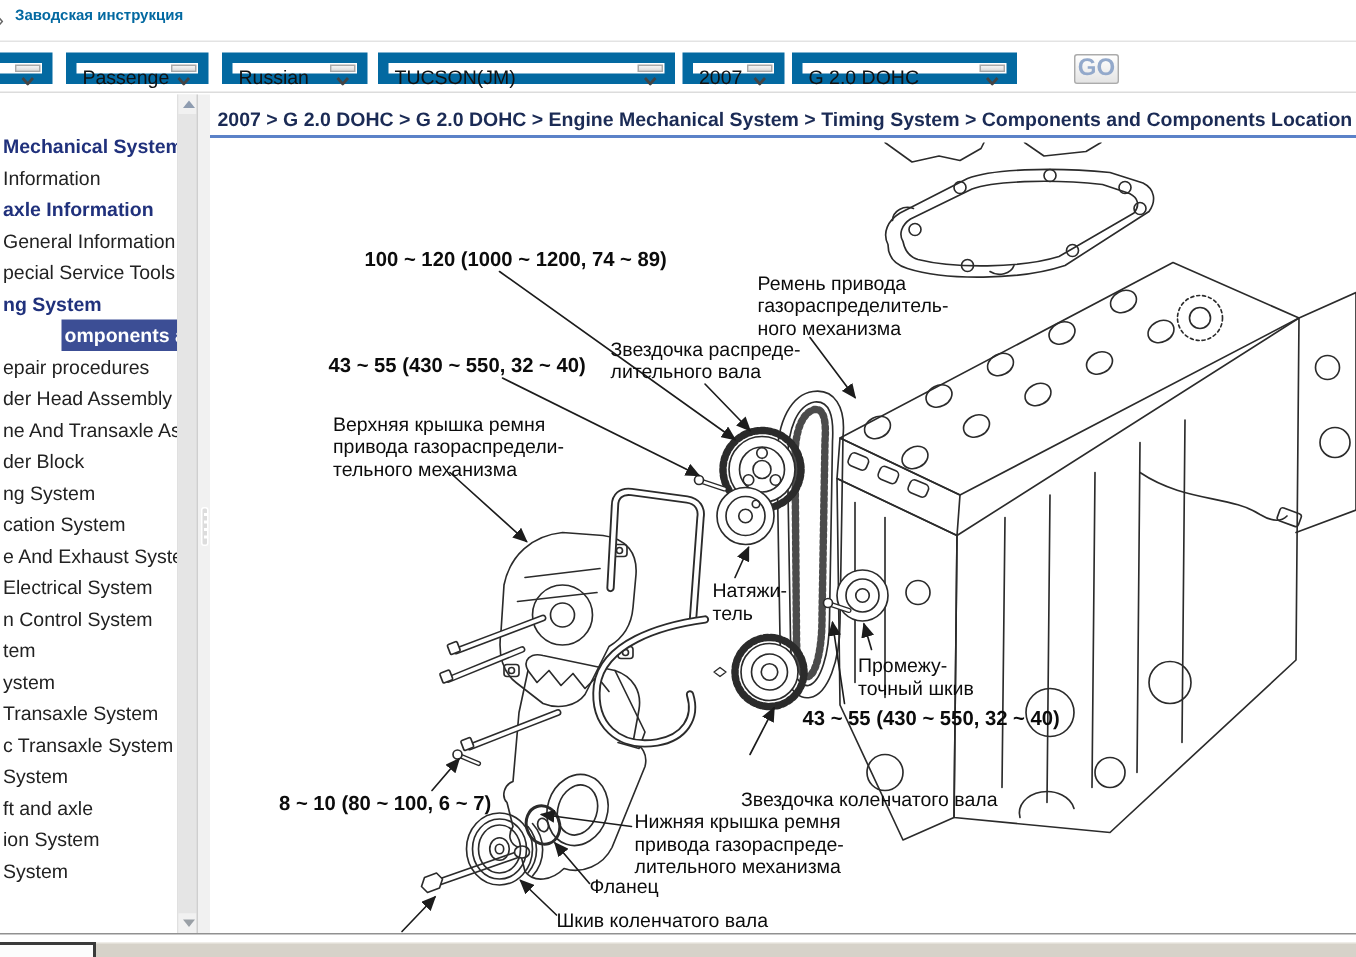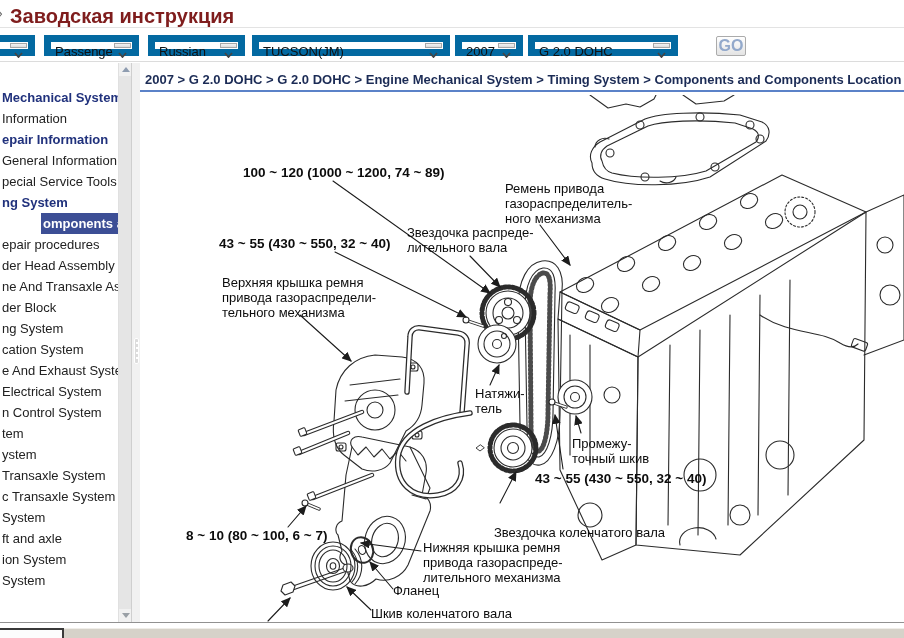--- a/index.html
+++ b/index.html
@@ -4,21 +4,21 @@
 <style>
   * { margin:0; padding:0; box-sizing:border-box; }
   html,body { width:904px; height:638px; overflow:hidden; background:#fff;
     font-family:"Liberation Sans", sans-serif; }
   .abs { position:absolute; }
   #stage { position:relative; width:904px; height:638px; background:#fff; }
 
   
   #title-row { left:0; top:0; width:904px; height:28px; border-bottom:1px solid #e3e3e3; }
   #title-chevron { left:-2px; top:5px; font-size:14px; color:#666; }
-  #page-title { left:10px; top:5px; font-size:20px; font-weight:bold; color:#7f1d1d; }
+  #page-title { left:10px; top:5px; font-size:10px; font-weight:bold; color:#0369a1; }
 
   
   #toolbar { left:0; top:29px; width:904px; height:33px; border-bottom:1px solid #dcdcdc; background:#fff; }
   .dd { position:absolute; top:6px; height:21px; background:#fff; border:7px solid #0369a1; }
   .dd .val { position:absolute; left:4px; top:1px; right:19px; font-size:13px; line-height:18px; color:#111;
     white-space:nowrap; overflow:hidden; }
   .dd .btn { position:absolute; top:1px; right:1px; bottom:1px; width:17px;
     background:linear-gradient(#f4f4f4,#dcdcdc); border:1px solid #a8a8a8; text-align:center; }
   .dd .btn svg { margin-top:6px; }
   #go-btn { left:716px; top:7px; width:30px; height:20px; background:linear-gradient(#ffffff,#e4e4e4);
@@ -109,21 +109,21 @@
             <path d="M1 1 L4.5 5 L8 1" stroke="#444" stroke-width="1.8" fill="none"></path>
           </svg></span>
     </div>
     <div class="abs" id="go-btn">GO</div>
   </div>
 
   <div class="abs" id="sidebar">
     <div style="position:absolute;left:0;top:24px;right:0;">
       <div class="s-item s-bold">Mechanical System</div>
       <div class="s-item">Information</div>
-      <div class="s-item s-bold">epair Information</div>
+      <div class="s-item s-bold">axle Information</div>
       <div class="s-item">General Information</div>
       <div class="s-item">pecial Service Tools</div>
       <div class="s-item s-bold">ng System</div>
       <div class="s-item s-sel">omponents and Co</div>
       <div class="s-item">epair procedures</div>
       <div class="s-item">der Head Assembly</div>
       <div class="s-item">ne And Transaxle As</div>
       <div class="s-item">der Block</div>
       <div class="s-item">ng System</div>
       <div class="s-item">cation System</div>

